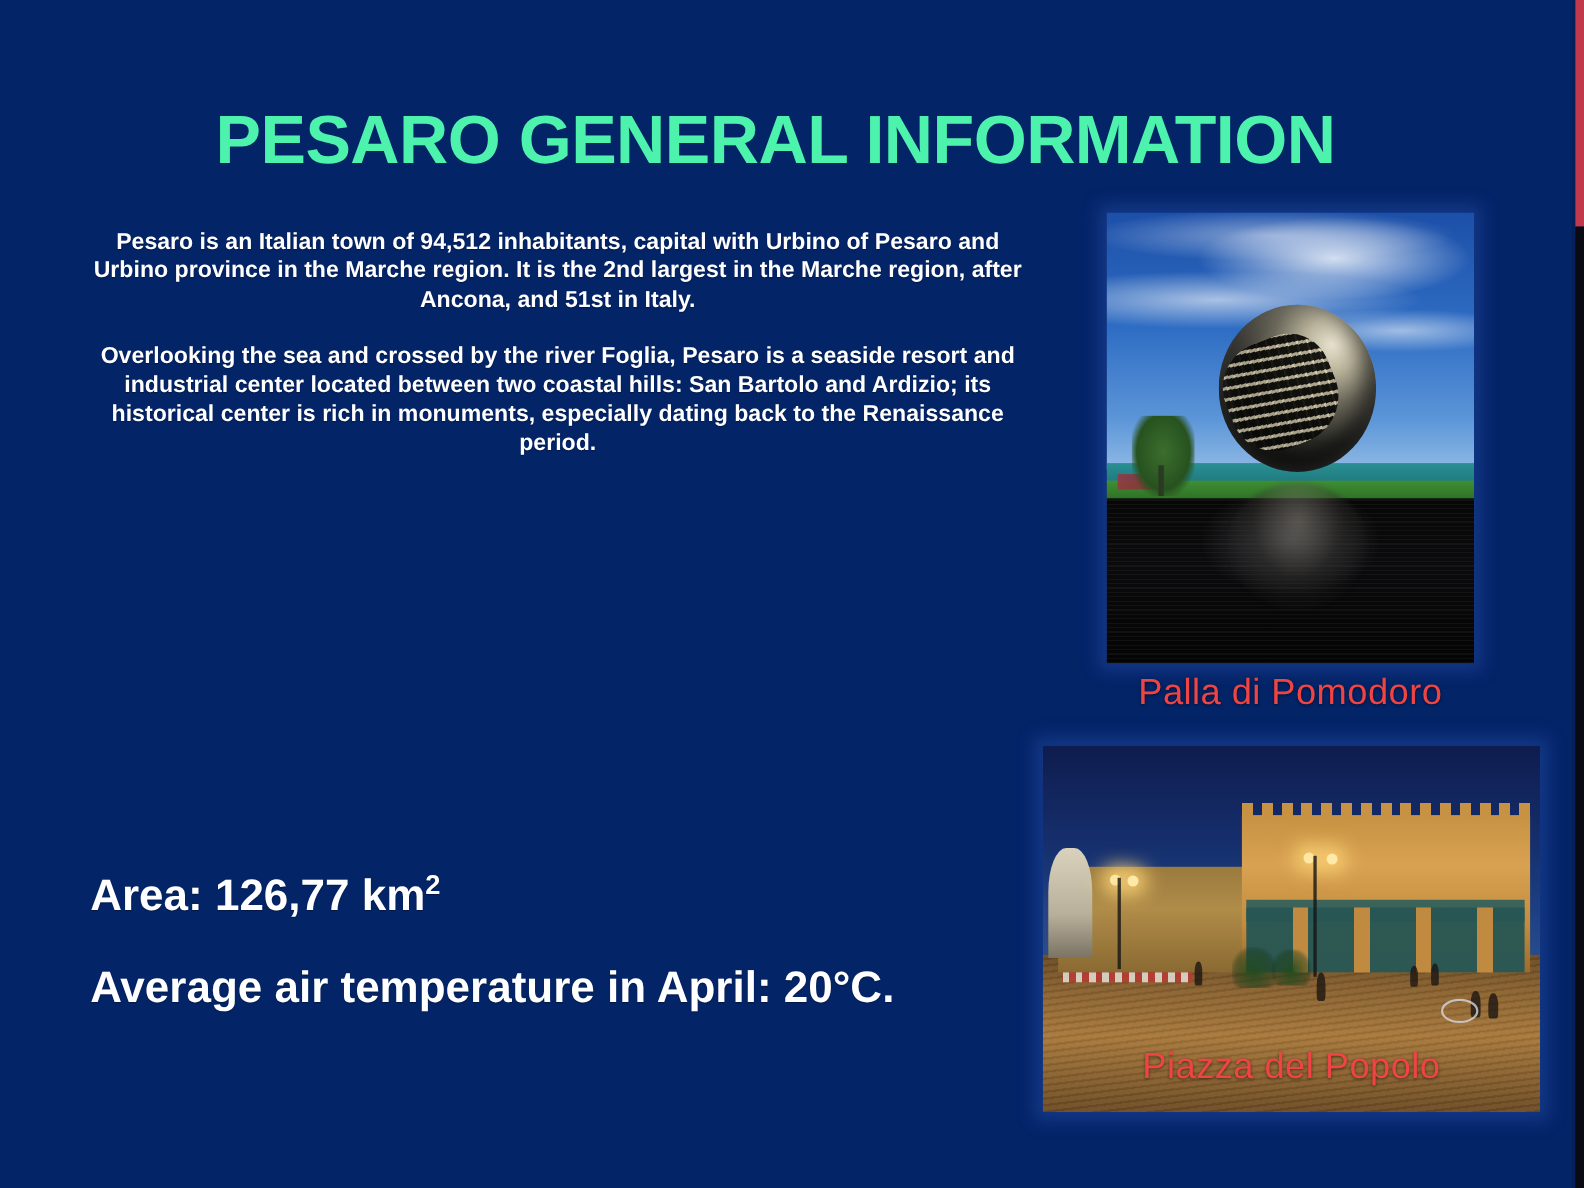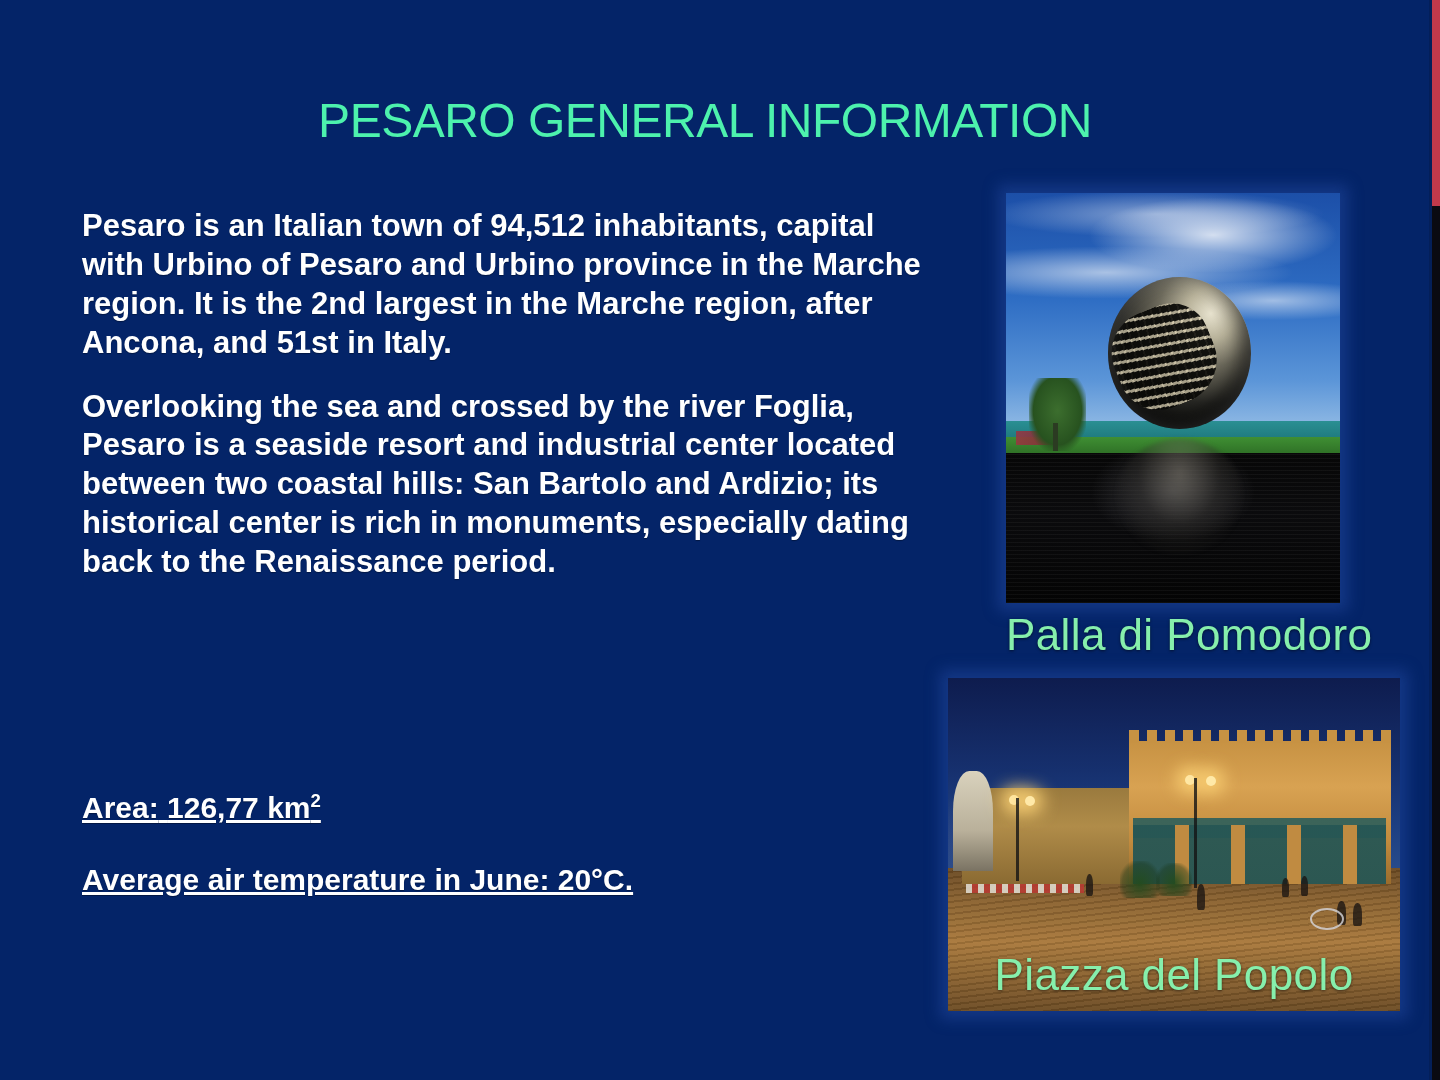--- a/index.html
+++ b/index.html
@@ -23,55 +23,55 @@
     position:absolute; right:8px; top:0; width:3px; height:1080px;
     background:#041f59;
   }
 
   
   #slide-title {
     position:absolute;
     left:0; right:30px; top:97px;
     text-align:center;
     color:#4df2ad;
-    font-size:48px;
-    font-weight:normal;
+    font-size:62px;
+    font-weight:bold;
     letter-spacing:-0.5px;
     line-height:1.0;
     white-space:nowrap;
   }
 
   
   #body-col {
     position:absolute;
     left:82px; top:207px;
     width:850px;
   }
   .para {
     color:#ffffff;
-    font-size:31px;
+    font-size:21px;
     font-weight:bold;
     line-height:1.255;
     margin-bottom:25px;
     text-shadow:0 1px 1px rgba(0,0,0,0.35);
+    text-align:center;
   }
 
   #facts {
     position:absolute;
     left:82px; top:790px;
     width:860px;
   }
   .fact {
     color:#ffffff;
-    font-size:30px;
+    font-size:40px;
     font-weight:bold;
     line-height:1.2;
     margin-bottom:36px;
     text-shadow:0 1px 1px rgba(0,0,0,0.35);
-    text-decoration:underline;
   }
   .fact:last-child { margin-bottom:0; }
   .fact sup { font-size:0.62em; vertical-align:super; }
 
   
   .photo-frame {
     position:absolute;
     overflow:hidden;
     box-shadow:0 0 14px 8px rgba(40,80,170,0.45);
   }
@@ -229,22 +229,22 @@
   #palm-b { left:46%; top:55.5%; width:8%; height:10%; }
   #piazza-barrier {
     position:absolute; left:4%; top:62%; width:26%; height:2.5%;
     background:repeating-linear-gradient(90deg,#e4e0d6 0px,#e4e0d6 6px,#bb3a33 6px,#bb3a33 12px);
     opacity:0.85;
   }
 
   
   .caption {
     position:absolute;
-    color:#86efac;
-    font-size:44px;
+    color:#ef4444;
+    font-size:33px;
     font-weight:normal;
     letter-spacing:0.4px;
     text-shadow:0 1px 3px rgba(0,0,0,0.55);
     white-space:nowrap;
   }
   #caption-palla  { left:1006px; top:610px; width:334px; text-align:center; }
   #caption-piazza { left:948px;  top:950px; width:452px; text-align:center; }
 </style>
 </head>
 <body>
@@ -258,21 +258,21 @@
 <div id="body-col">
   <p class="para">Pesaro is an Italian town of 94,512 inhabitants, capital with Urbino of Pesaro and Urbino province in the Marche region. It is the 2nd largest in the Marche region, after Ancona, and 51st in Italy.</p>
   <p class="para">Overlooking the sea and crossed by the river Foglia, Pesaro is a seaside resort and industrial center located between two coastal hills: San Bartolo and Ardizio; its historical center is rich in monuments, especially dating back to the Renaissance period.</p>
 </div>
 
 <div id="facts">
   <div class="fact">
     <span>Area:</span>
     <span>126,77 km</span><sup>2</sup>
   </div>
-  <div class="fact">Average air temperature in June: 20°C.</div>
+  <div class="fact">Average air temperature in April: 20°C.</div>
 </div>
 
 <div class="photo-frame" id="photo-palla">
   <div class="photo-inner">
     <div id="palla-sky"></div>
     <div id="palla-sea"></div>
     <div id="palla-lawn"></div>
     <div id="palla-flowers"></div>
     <div id="palla-tree"></div>
     <div id="palla-treetrunk"></div>

